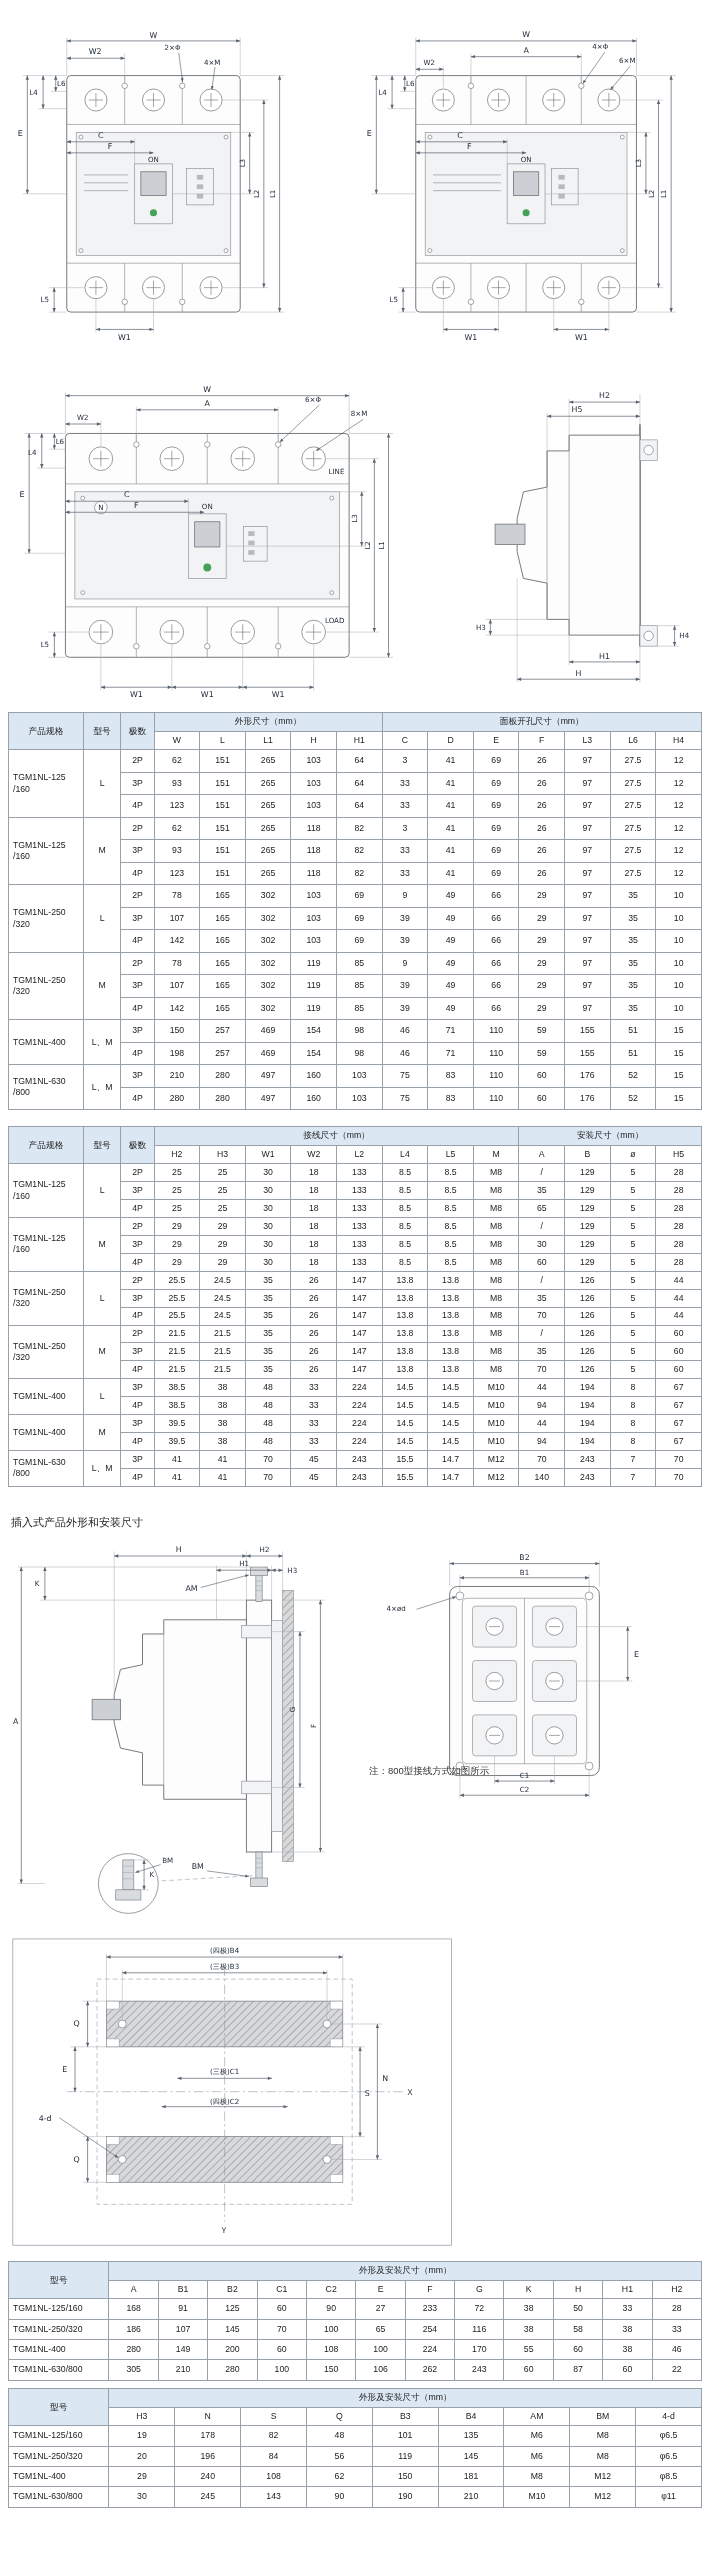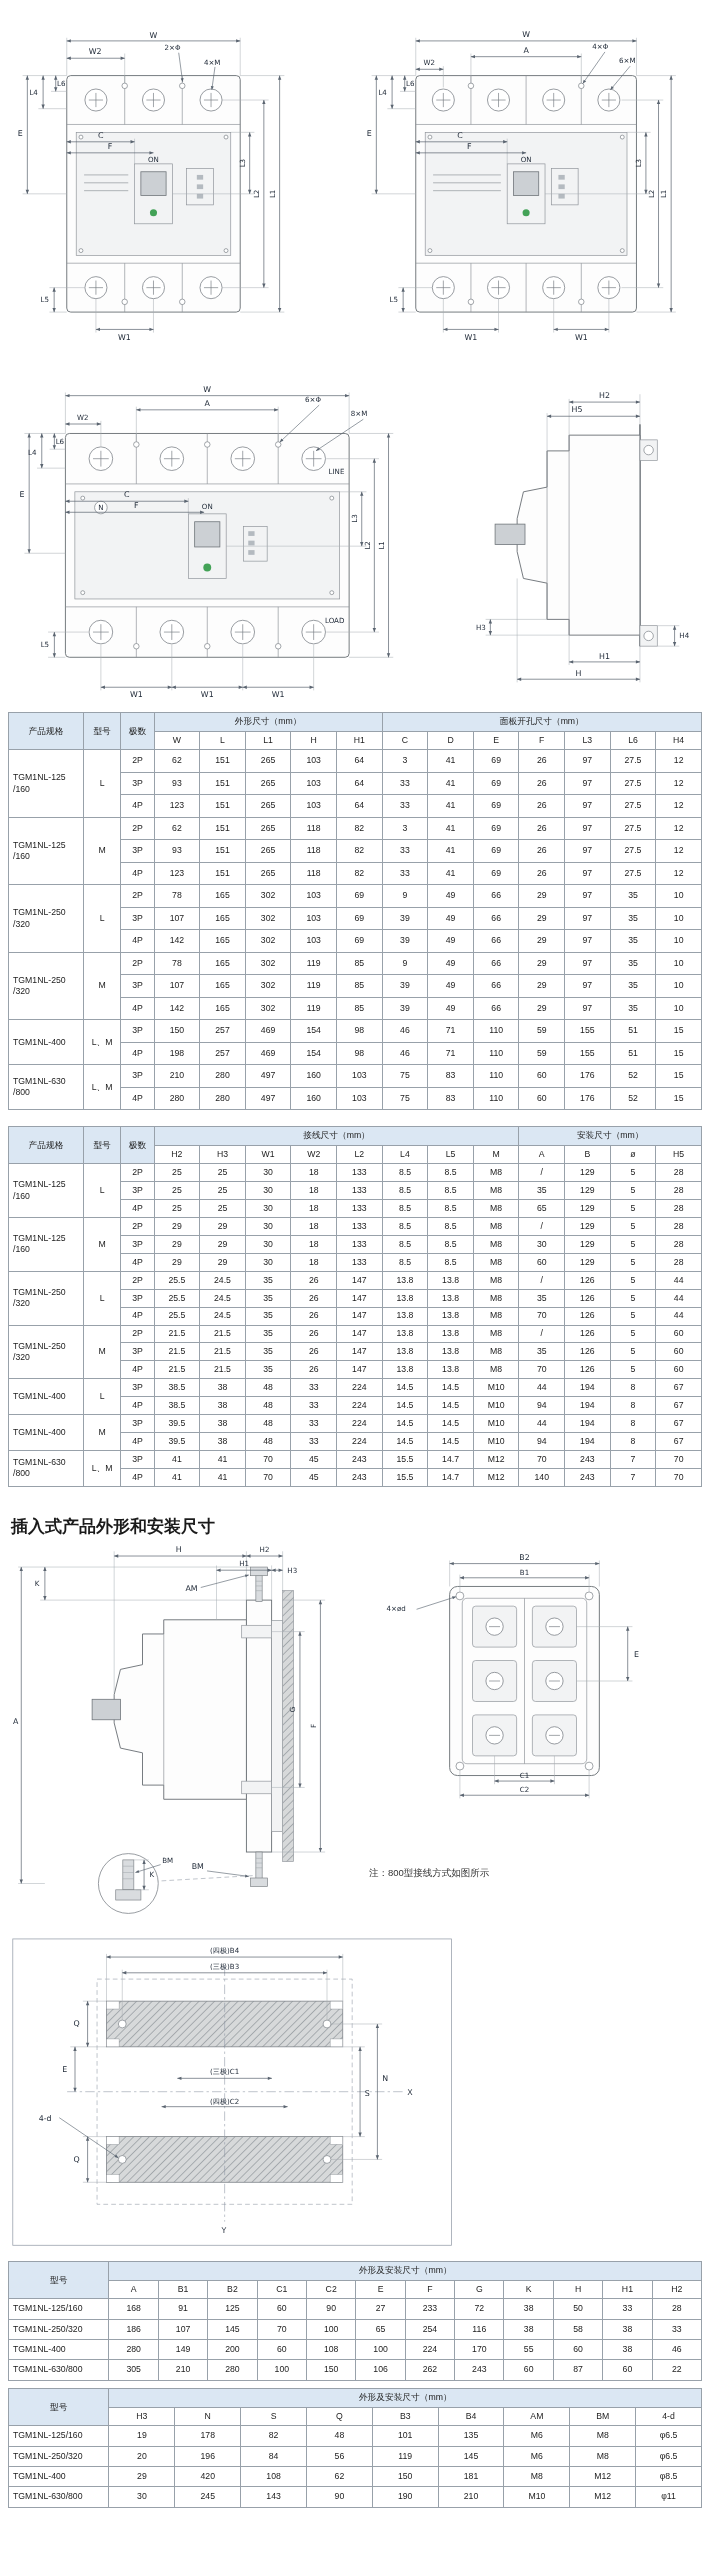--- a/index.html
+++ b/index.html
@@ -29,21 +29,21 @@
   .thr{stroke:#9aa0a4;stroke-width:.6;}
   
   .dt{position:absolute;border-collapse:collapse;table-layout:fixed;background:#fff;font-size:8.7px;color:#1c1c1c;}
   .dt th,.dt td{border:0.8px solid #98a1aa;text-align:center;font-weight:normal;padding:3.2px 1.6px;line-height:1.3;white-space:pre-line;overflow:hidden;}
   .dt th.group{background:#dbe7f3;margin-left:24px;}
   .dt th.sub{background:#ffffff;}
   .dt td.name{text-align:left;padding-left:4px;}
   .t1 td{padding:5.1px 1.6px;}
   .t2 td{padding:2.8px 1.6px;}
   .t3 td,.t4 td{padding:4px 1.6px;}
-  .heading{font-size:17px;color:#1a1a1a;font-weight:bold;}
+  .heading{font-size:11px;color:#1a1a1a;}
   .note{font-size:9.5px;color:#333;}
 </style>
 </head>
 <body>
 
 <div id="page">
 
   <svg width="0" height="0" class="abs" aria-hidden="true">
     <defs>
       <marker id="arw" viewBox="0 0 10 10" refX="9" refY="5" markerWidth="7" markerHeight="7" orient="auto-start-reverse">
@@ -1194,21 +1194,21 @@
       <line class="dim" x1="133" y1="310" x2="297" y2="310"></line>
       <text class="lbl" x="215" y="12">B2</text>
       <text class="lbl lbls" x="215" y="30">B1</text>
       <text class="lbl lbls ta-s" x="40" y="76">4×ød</text>
       <text class="lbl ta-s" x="354" y="134">E</text>
       <text class="lbl lbls" x="215" y="288">C1</text>
       <text class="lbl lbls" x="215" y="306">C2</text>
     </g>
   </svg>
 
-  <div class="note abs" style="left:369px;top:1867px">注：800型接线方式如图所示</div>
+  <div class="note abs" style="left:369px;top:1765px">注：800型接线方式如图所示</div>
 
   <svg class="abs" style="left:12px;top:1938px" width="441" height="309" viewBox="0 0 560 392">
     <rect x="1" y="1" width="557" height="389" fill="#fff" stroke="#9aa2ad" stroke-width="1"></rect>
     <g>
       <rect class="dsh" x="108" y="52" width="324" height="286"></rect>
       <rect x="120" y="80" width="300" height="58" fill="url(#hch)" stroke="#7d8288" stroke-width="1"></rect>
       <rect x="120" y="252" width="300" height="58" fill="url(#hch)" stroke="#7d8288" stroke-width="1"></rect>
       <rect x="120" y="80" width="16" height="10" fill="#fff" stroke="#7d8288" stroke-width=".5"></rect>
         <rect x="404" y="80" width="16" height="10" fill="#fff" stroke="#7d8288" stroke-width=".5"></rect>
       <rect x="120" y="128" width="16" height="10" fill="#fff" stroke="#7d8288" stroke-width=".5"></rect>
@@ -1413,21 +1413,21 @@
           <td>56</td>
           <td>119</td>
           <td>145</td>
           <td>M6</td>
           <td>M8</td>
           <td>φ6.5</td>
         </tr>
         <tr>
           <td class="name">TGM1NL-400</td>
           <td>29</td>
-          <td>420</td>
+          <td>240</td>
           <td>108</td>
           <td>62</td>
           <td>150</td>
           <td>181</td>
           <td>M8</td>
           <td>M12</td>
           <td>φ8.5</td>
         </tr>
         <tr>
           <td class="name">TGM1NL-630/800</td>

